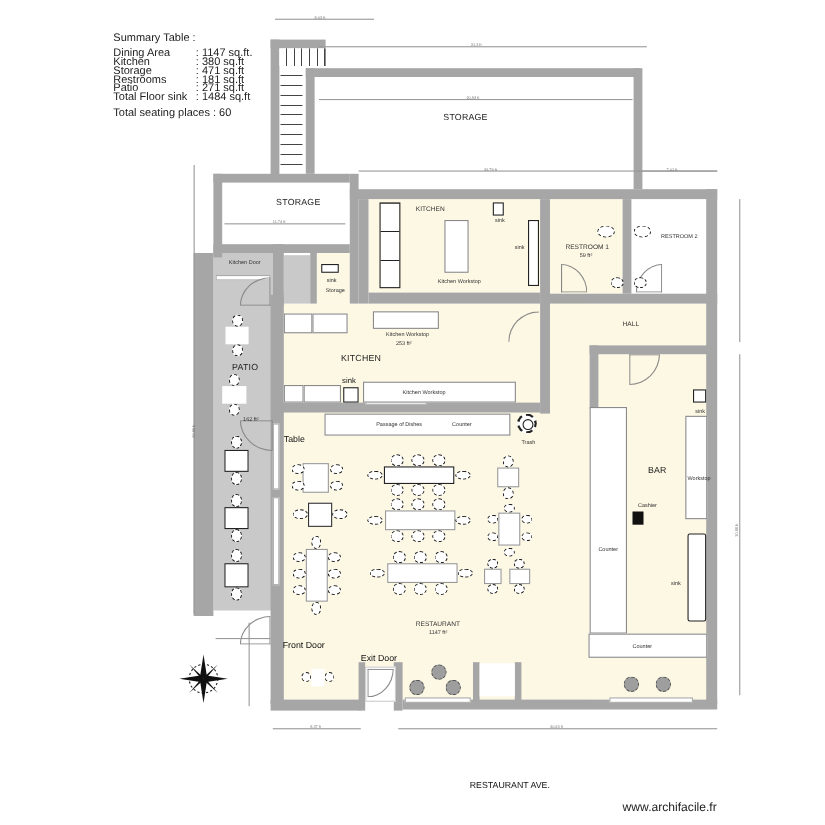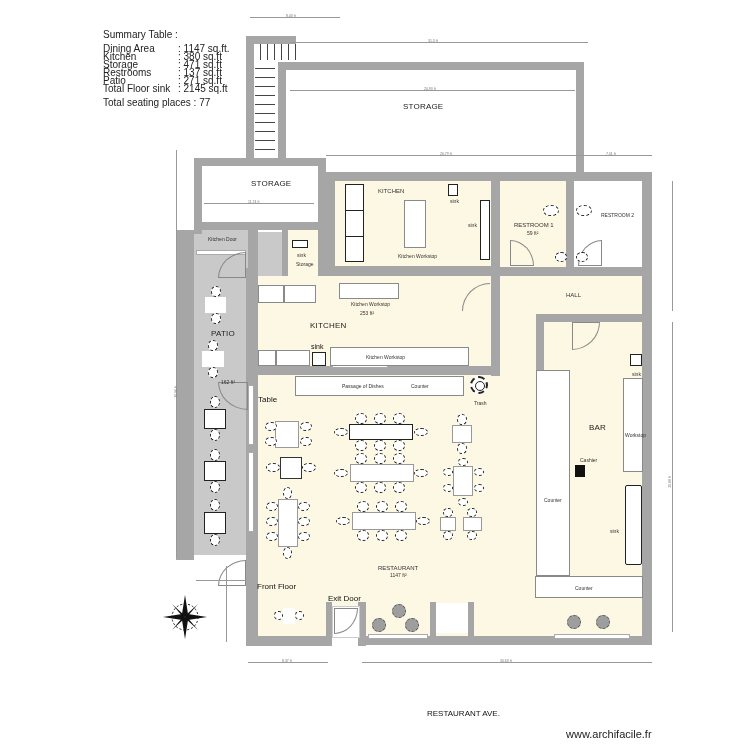--- a/index.html
+++ b/index.html
@@ -38,31 +38,31 @@
   <div class="row">
       <span class="k">Kitchen</span>
       <span>:  380  sq.ft</span>
     </div>
   <div class="row">
       <span class="k">Storage</span>
       <span>:   471 sq.ft</span>
     </div>
   <div class="row">
       <span class="k">Restrooms</span>
-      <span>:   137 sq.ft</span>
+      <span>:   181 sq.ft</span>
     </div>
   <div class="row">
       <span class="k">Patio</span>
       <span>:   271 sq.ft</span>
     </div>
   <div class="row">
       <span class="k">Total Floor sink</span>
-      <span>: 2145 sq.ft</span>
-    </div>
-  <div style="margin-top:6px;">Total seating places : 77</div>
+      <span>: 1484 sq.ft</span>
+    </div>
+  <div style="margin-top:6px;">Total seating places : 60</div>
 </div>
 
 <div class="floor" style="left:335px;top:181px;width:156px;height:85px;"></div>
 <div class="floor" style="left:500px;top:181px;width:66px;height:86px;"></div>
 <div class="floor" style="left:288px;top:230px;width:30px;height:46px;"></div>
 <div class="floor" style="left:256px;top:276px;width:235px;height:92px;"></div>
 <div class="floor" style="left:498px;top:276px;width:144px;height:38px;"></div>
 <div class="floor" style="left:498px;top:276px;width:38px;height:100px;"></div>
 <div class="floor" style="left:543px;top:322px;width:100px;height:300px;"></div>
 <div class="floor" style="left:256px;top:374px;width:280px;height:262px;"></div>
@@ -232,21 +232,21 @@
 <div class="chair" style="left:443px;top:484px;width:10px;height:8px;"></div>
 <div class="chair" style="left:474px;top:468px;width:10px;height:8px;"></div>
 <div class="chair" style="left:474px;top:484px;width:10px;height:8px;"></div>
 <div class="table" style="left:440px;top:517px;width:16px;height:14px;"></div>
 <div class="chair" style="left:443px;top:508px;width:10px;height:9px;"></div>
 <div class="chair" style="left:443px;top:531px;width:10px;height:9px;"></div>
 <div class="table" style="left:463px;top:517px;width:19px;height:14px;"></div>
 <div class="chair" style="left:467px;top:508px;width:10px;height:9px;"></div>
 <div class="chair" style="left:467px;top:531px;width:10px;height:9px;"></div>
 
-<div class="lbl small" style="left:257px;top:582px;font-size:8px;color:#111;">Front Floor</div>
+<div class="lbl small" style="left:257px;top:582px;font-size:8px;color:#111;">Front Door</div>
 <div class="lbl small" style="left:328px;top:594px;font-size:8px;color:#111;">Exit Door</div>
 <div class="table" style="left:283px;top:608px;width:12px;height:16px;border:none;"></div>
 <div class="chair" style="left:274px;top:611px;width:9px;height:9px;"></div>
 <div class="chair" style="left:295px;top:611px;width:9px;height:9px;"></div>
 <div class="stool" style="left:392px;top:604px;"></div>
 <div class="stool" style="left:372px;top:618px;"></div>
 <div class="stool" style="left:405px;top:618px;"></div>
 <div class="stool" style="left:567px;top:615px;"></div>
 <div class="stool" style="left:596px;top:615px;"></div>
 

